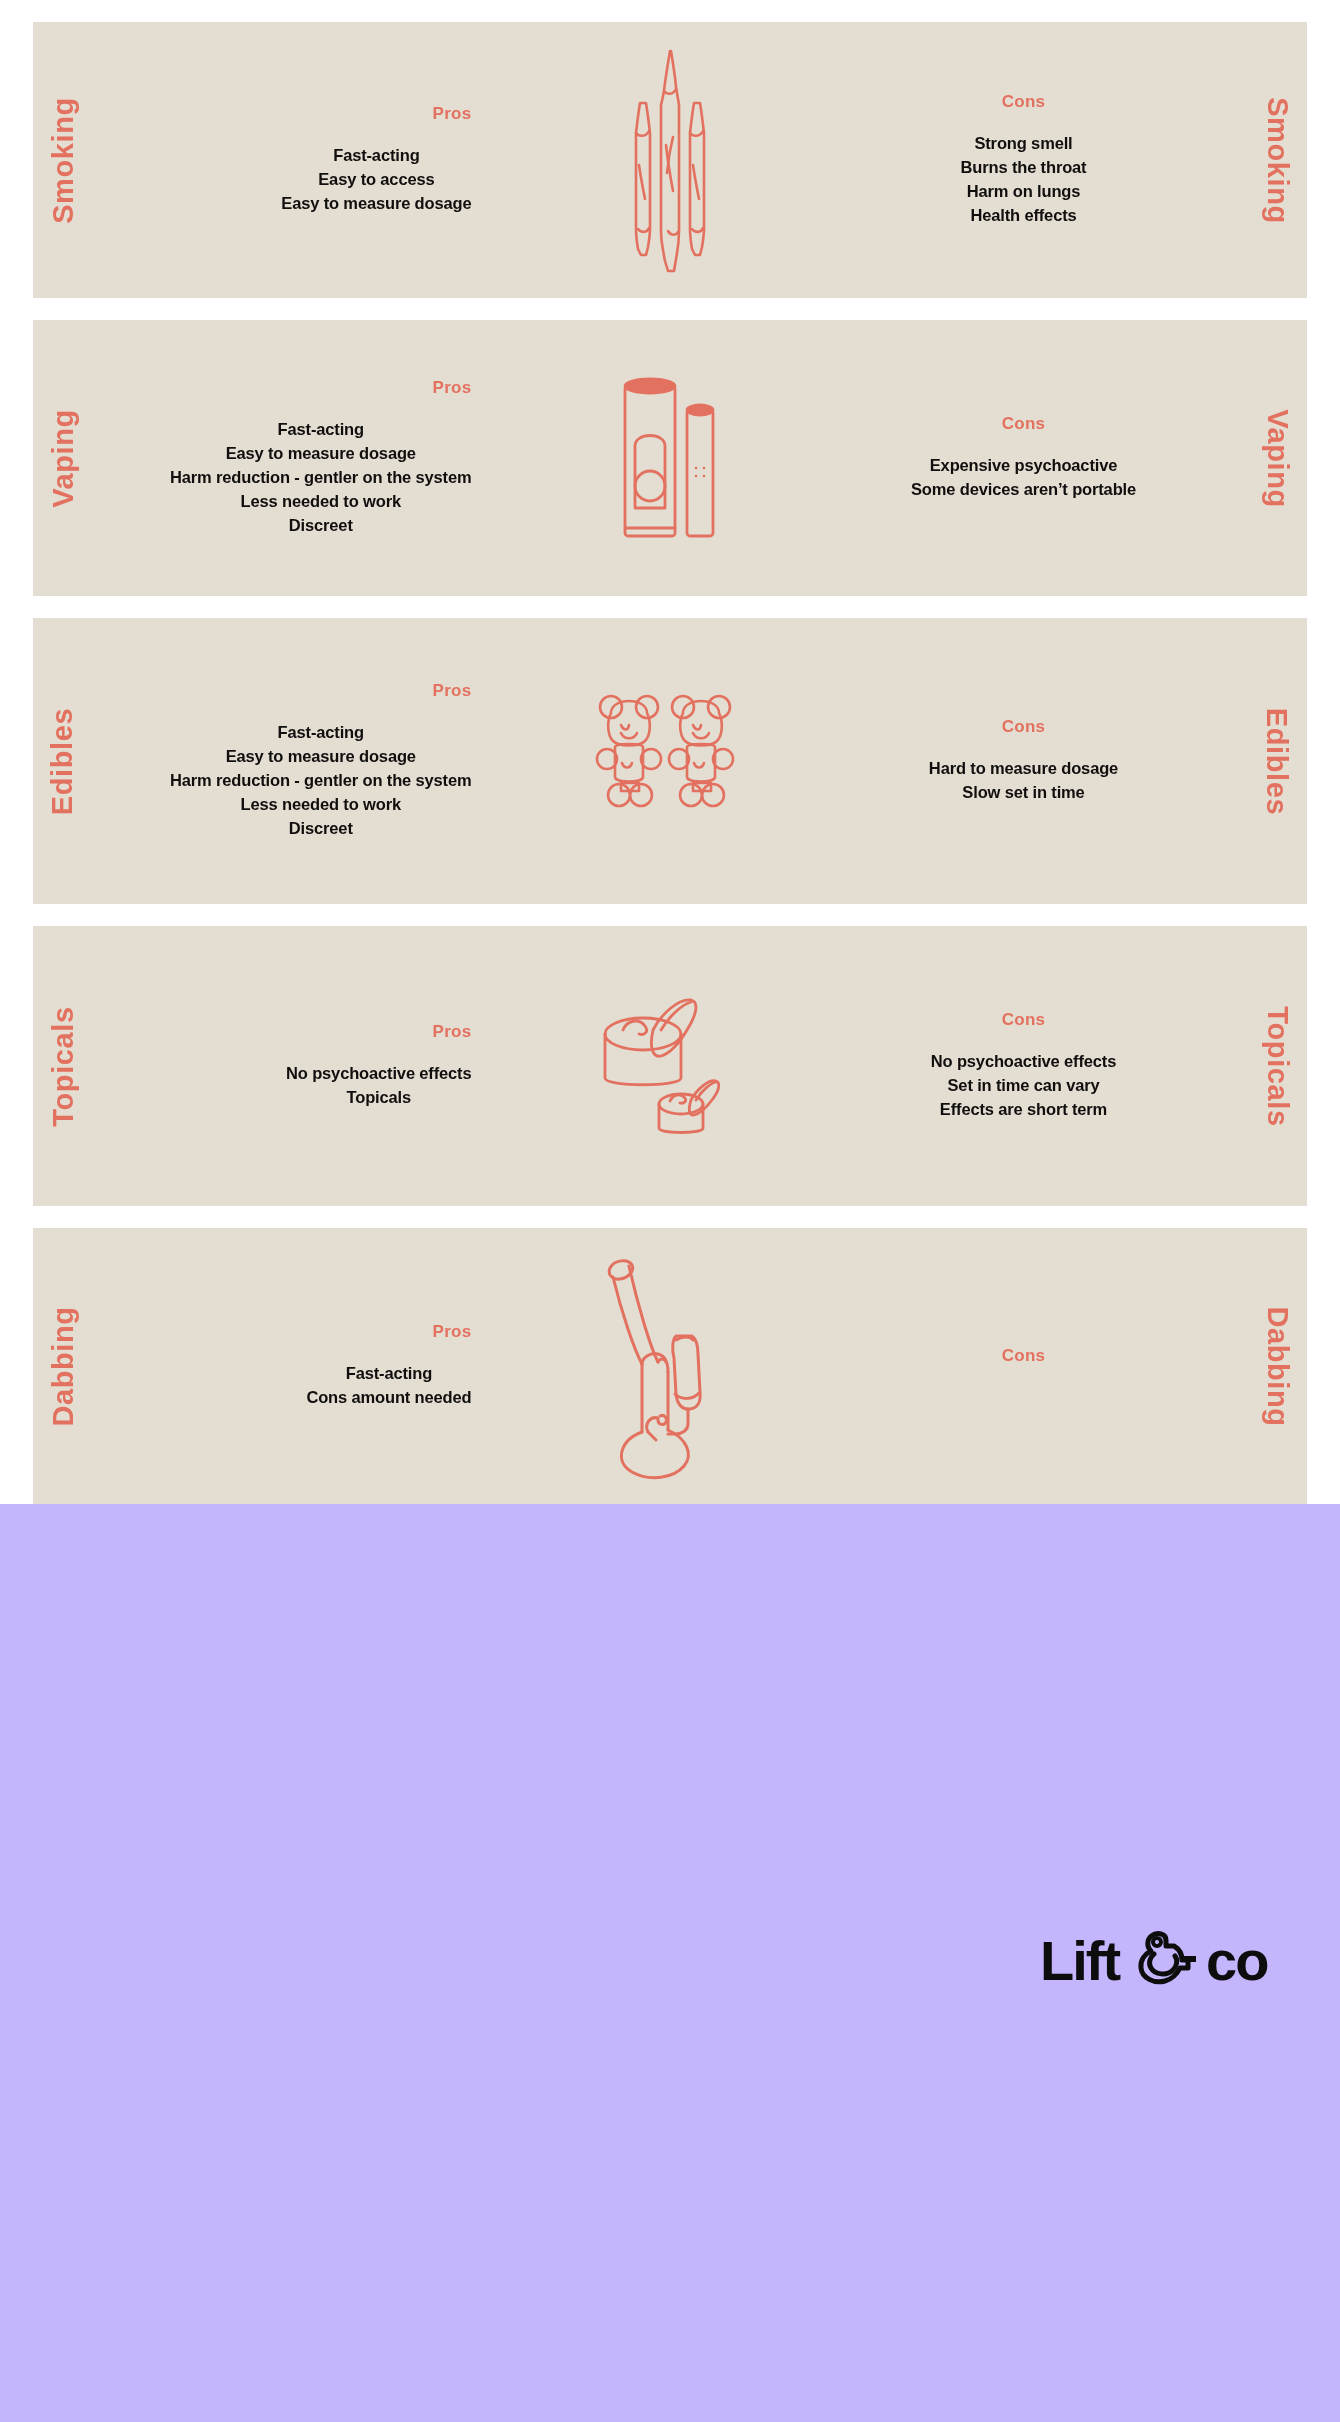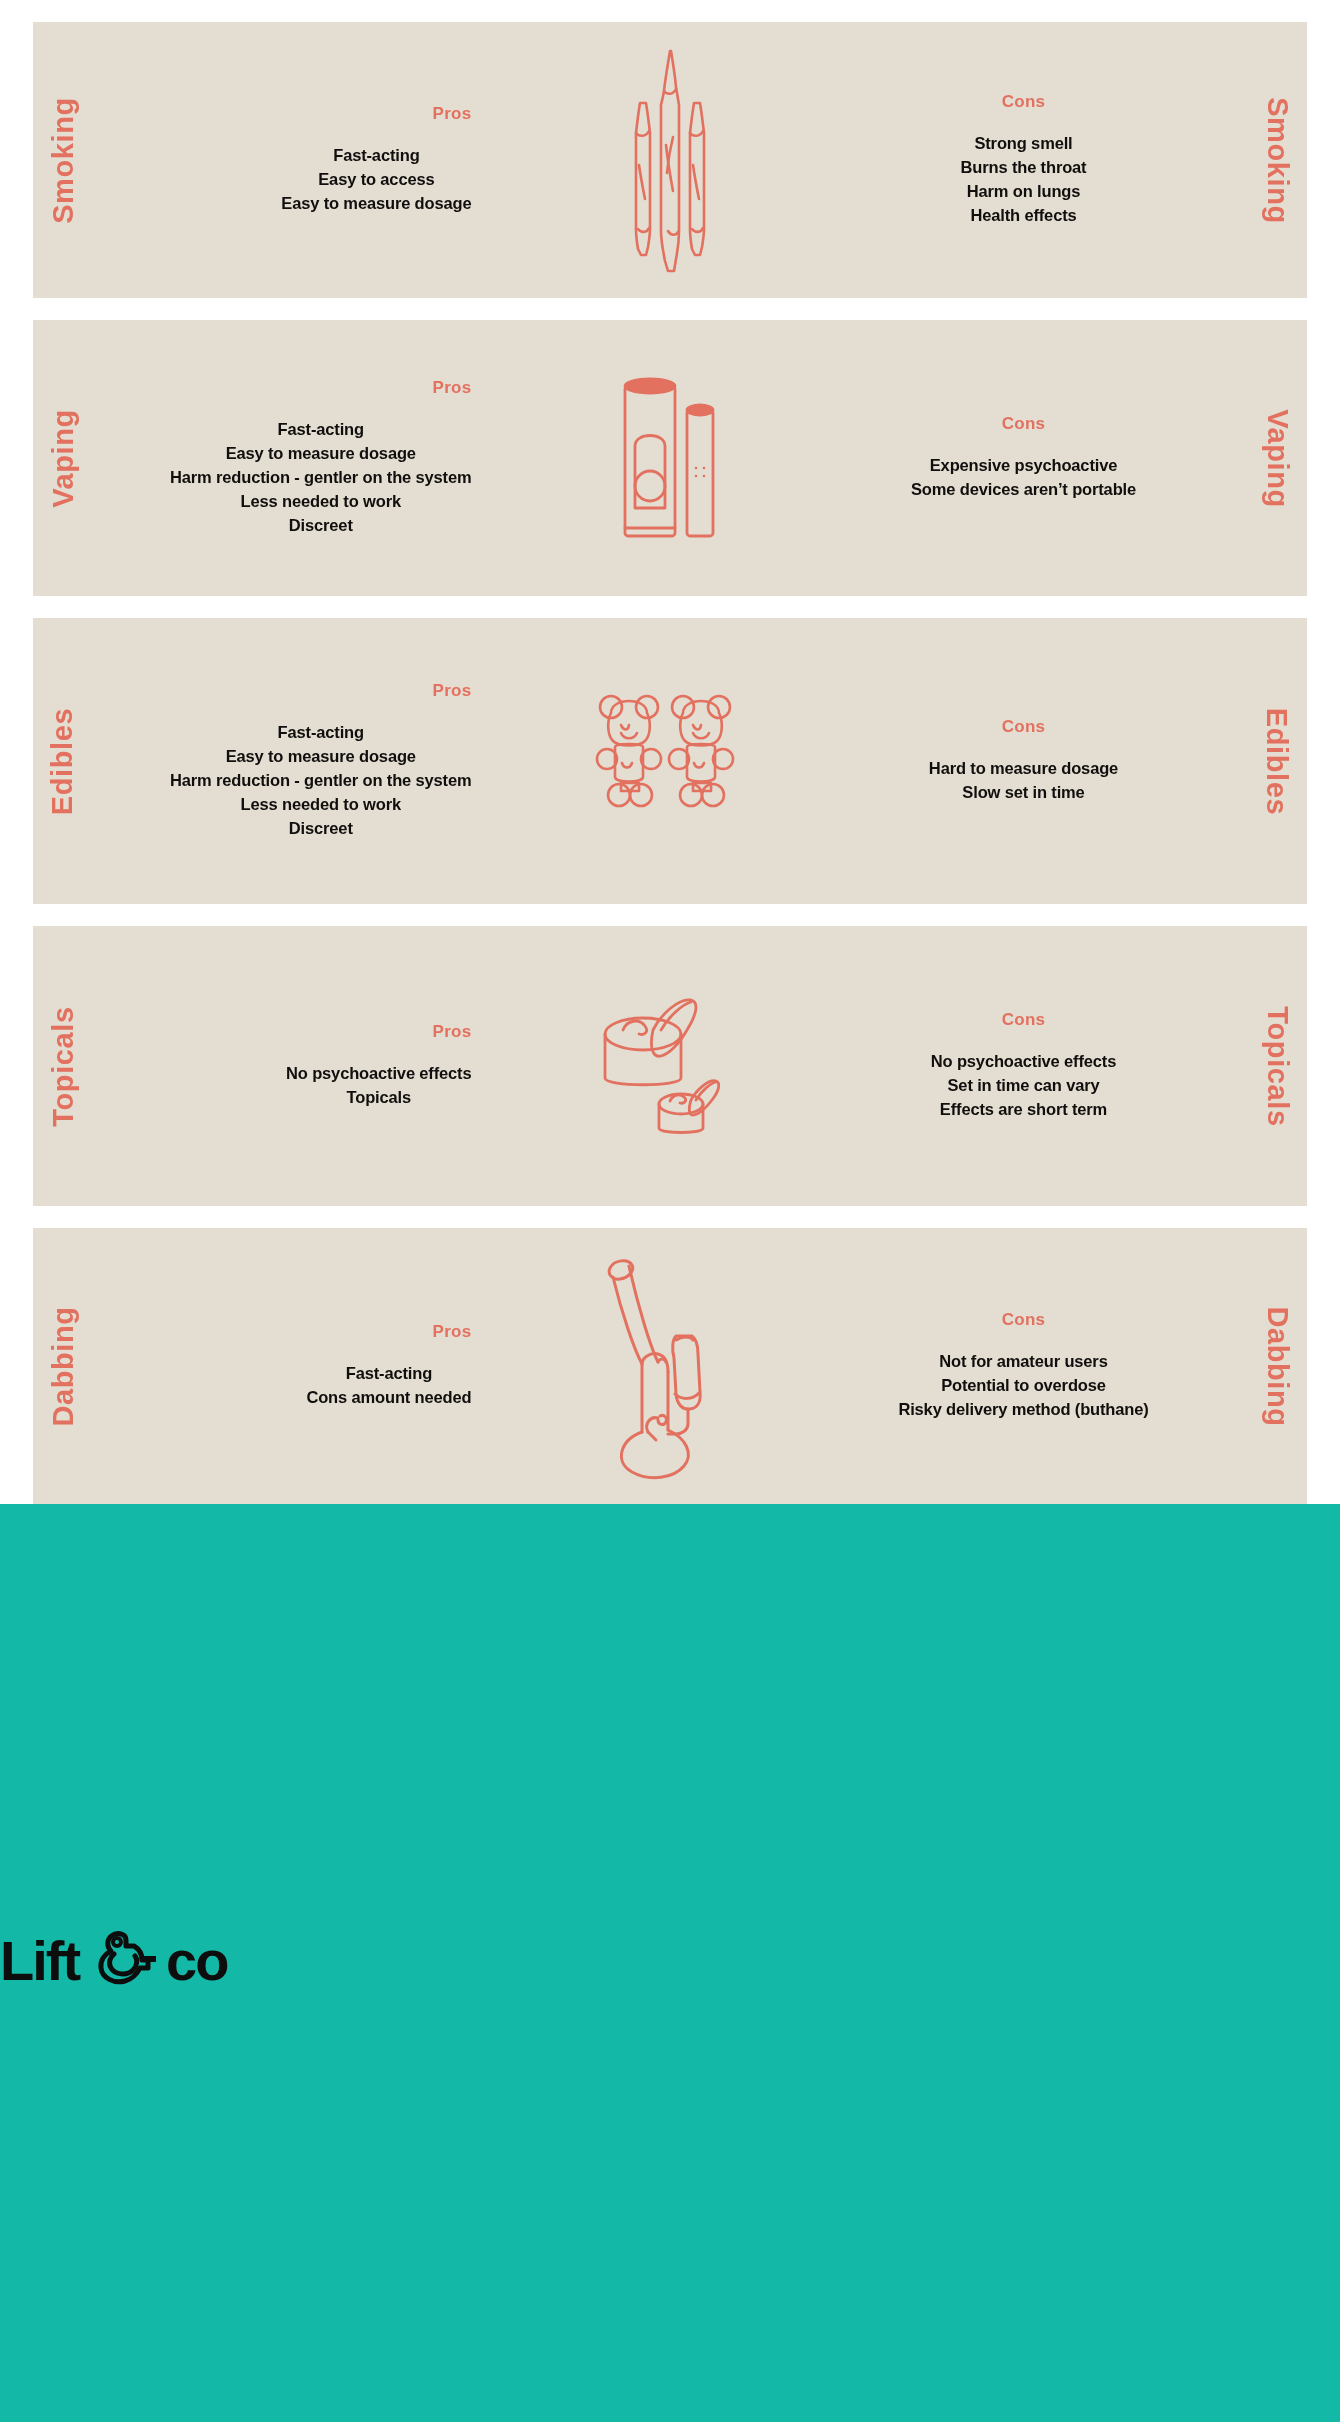--- a/index.html
+++ b/index.html
@@ -107,22 +107,22 @@
     justify-content: center;
   }
   .art svg { display: block; overflow: visible; }
 
   
   .footer {
     width: 100%;
     flex: 1 1 auto;
     display: flex;
     align-items: center;
-    justify-content: flex-start;
-    background: #14b8a6;
+    justify-content: flex-end;
+    background: #c4b5fd;
     min-height: 120px;
   }
   .logo {
     display: flex;
     align-items: center;
     justify-content: center;
   }
   .logo svg { display: block; }
 </style>
 </head>
@@ -370,25 +370,20 @@
         <path d="M88 155 L88 170 C88 176 82 180 76 180 L68 180"></path>
 
         <path d="M60 162 C64 160 68 164 66 168 C64 172 58 171 58 166"></path>
         <path d="M48 178 C44 170 50 162 58 164"></path>
         <path d="M48 178 L56 186"></path>
       </svg>
     </div>
 
     <div class="col col-cons">
       <div class="col-head">Cons</div>
-      <div class="col-list">
-        <div>Not for amateur users</div>
-        <div>Potential to overdose</div>
-        <div>Risky delivery method (buthane)</div>
-      </div>
     </div>
 
     <div class="side-label side-label-right">
       <span>Dabbing</span>
     </div>
   </section>
 
   <div class="footer">
     <a class="logo" href="#" aria-label="Lift and co">
       <svg width="300" height="70" viewBox="0 0 300 70" xmlns="http://www.w3.org/2000/svg">

